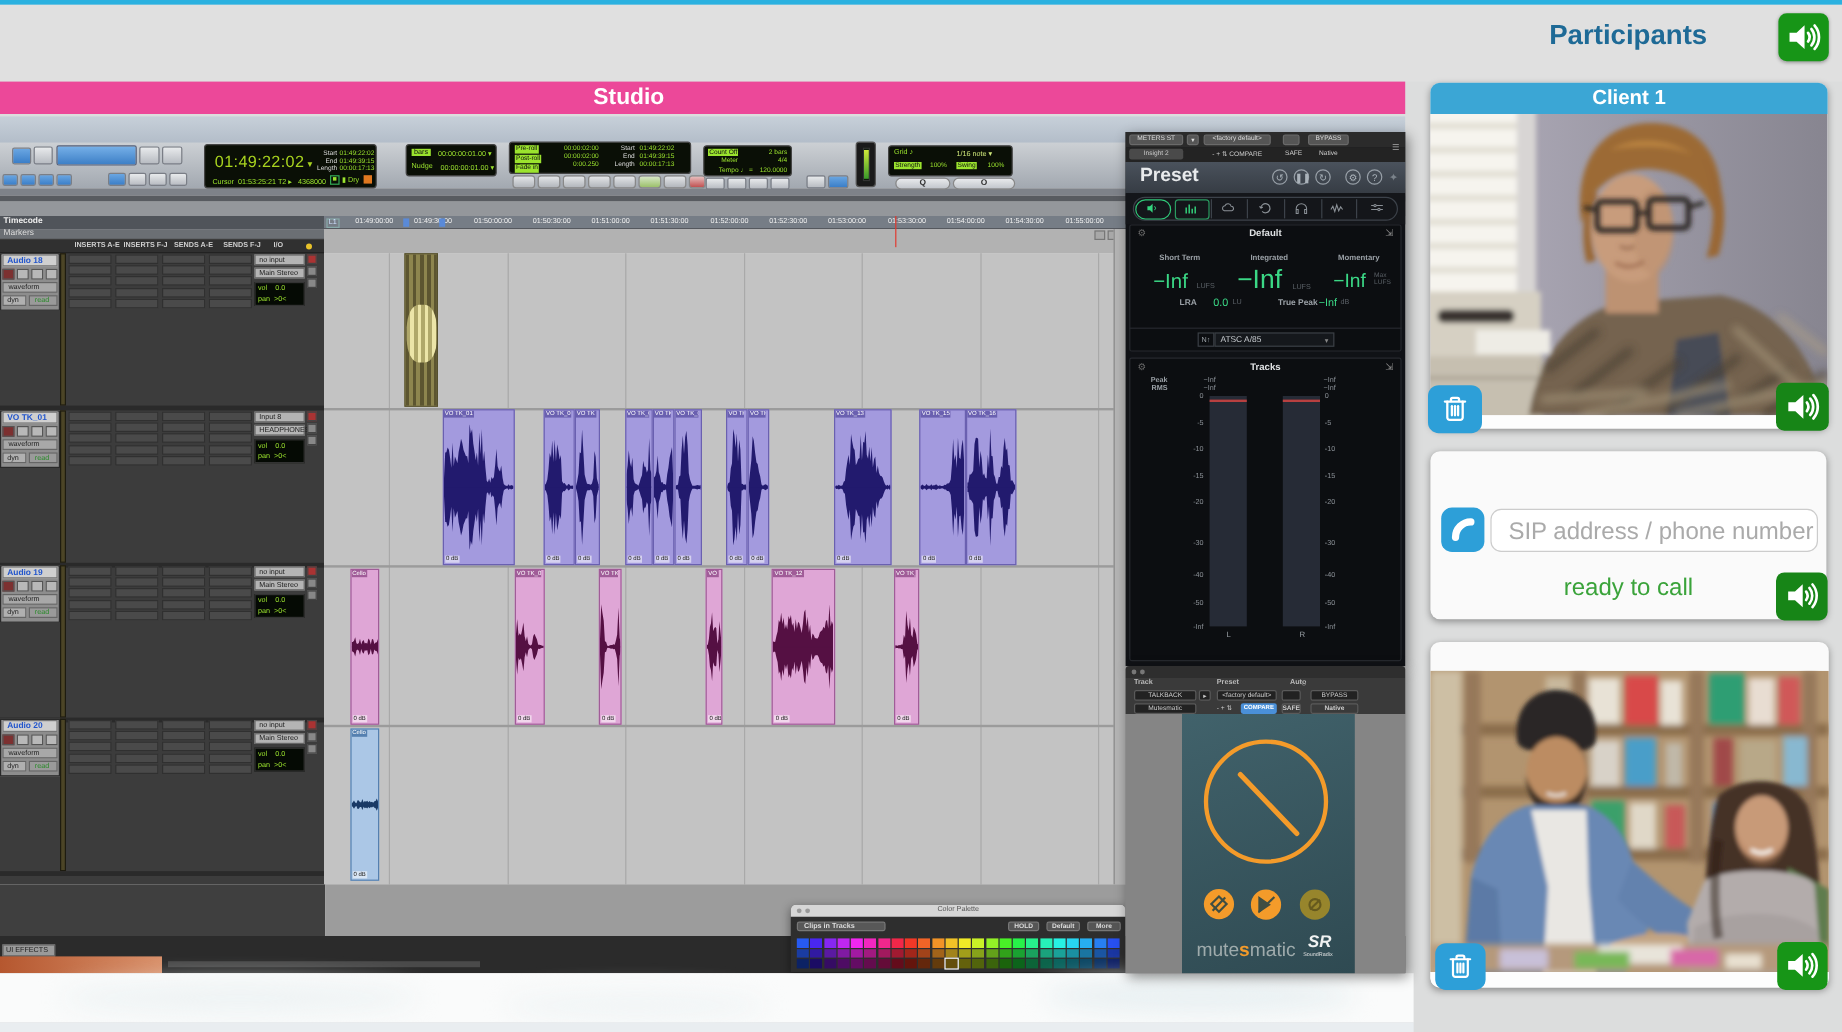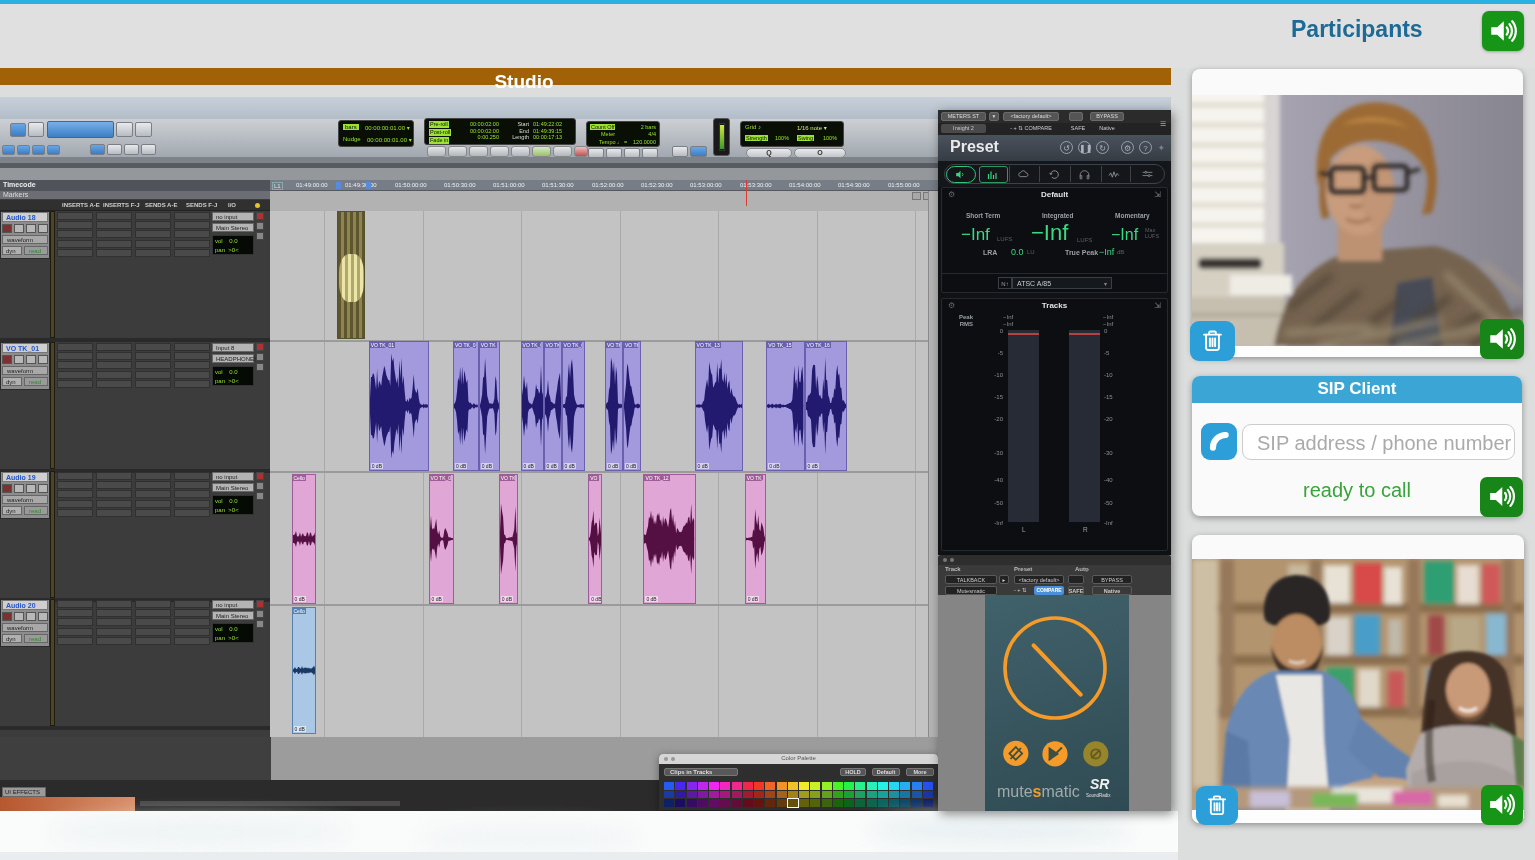--- a/index.html
+++ b/index.html
@@ -1,16 +1,16 @@
 <!DOCTYPE html>
 <html><head><meta charset="utf-8"><style>html,body{margin:0;padding:0}*{box-sizing:border-box}body{font-family:"Liberation Sans",sans-serif;}#pg{position:relative;width:1535px;height:860px;background:#dcdddd;overflow:hidden;font-family:"Liberation Sans",sans-serif;}</style></head><body>
 <div id="pg">
 <div style="position:absolute;left:0px;top:0px;width:1535px;height:4px;background:#2bb1e0"></div>
 <div style="position:absolute;left:0px;top:4px;width:1535px;height:64px;background:#e0e0e0"></div>
-<div style="position:absolute;left:0px;top:68px;width:1171px;height:17px;background:#a16207">
+<div style="position:absolute;left:0px;top:68px;width:1171px;height:27px;background:#ec4899">
       <div style="position:absolute;left:0;top:3px;width:1048px;text-align:center;font-size:19px;font-weight:bold;color:#fff">Studio</div>
     </div>
 <div style="position:absolute;left:0px;top:97px;width:1171px;height:22px;background:linear-gradient(#c7d0d9,#b3bdc9)"></div>
 <div style="position:absolute;left:0px;top:119px;width:1171px;height:38px;background:linear-gradient(#ccd0d4,#a2a8b0)"></div>
 <div style="position:absolute;left:0px;top:157px;width:1171px;height:6px;background:#7e8289"></div>
 <div style="position:absolute;left:0px;top:163px;width:1171px;height:5px;background:#585b60"></div>
 <div style="position:absolute;left:0px;top:168px;width:1171px;height:12px;background:#94979b"></div>
 <div style="position:absolute;left:0px;top:180px;width:940px;height:11px;background:#767d86;border-bottom:1px solid #55585e"></div>
 <div style="position:absolute;left:270px;top:191px;width:670px;height:20px;background:#b2b2b2"></div>
 <div style="position:absolute;left:0px;top:180px;width:270px;height:11px;background:#50545a">
@@ -527,20 +527,29 @@
 <div style="position:absolute;left:116px;top:122px;width:17px;height:15px;background:linear-gradient(#e8eaec,#b8bcc2);border:1px solid #7a7e86;border-radius:2px"></div>
 <div style="position:absolute;left:135px;top:122px;width:17px;height:15px;background:linear-gradient(#e8eaec,#b8bcc2);border:1px solid #7a7e86;border-radius:2px"></div>
 <div style="position:absolute;left:2px;top:145px;width:13px;height:10px;background:linear-gradient(#6aa6e2,#3a7ec8);border:1px solid #7a7e86;border-radius:2px"></div>
 <div style="position:absolute;left:17px;top:145px;width:13px;height:10px;background:linear-gradient(#6aa6e2,#3a7ec8);border:1px solid #7a7e86;border-radius:2px"></div>
 <div style="position:absolute;left:32px;top:145px;width:13px;height:10px;background:linear-gradient(#6aa6e2,#3a7ec8);border:1px solid #7a7e86;border-radius:2px"></div>
 <div style="position:absolute;left:47px;top:145px;width:13px;height:10px;background:linear-gradient(#6aa6e2,#3a7ec8);border:1px solid #7a7e86;border-radius:2px"></div>
 <div style="position:absolute;left:90px;top:144px;width:15px;height:11px;background:linear-gradient(#6aa6e2,#3a7ec8);border:1px solid #7a7e86;border-radius:2px"></div>
 <div style="position:absolute;left:107px;top:144px;width:15px;height:11px;background:linear-gradient(#e8eaec,#b8bcc2);border:1px solid #7a7e86;border-radius:2px"></div>
 <div style="position:absolute;left:124px;top:144px;width:15px;height:11px;background:linear-gradient(#e8eaec,#b8bcc2);border:1px solid #7a7e86;border-radius:2px"></div>
 <div style="position:absolute;left:141px;top:144px;width:15px;height:11px;background:linear-gradient(#e8eaec,#b8bcc2);border:1px solid #7a7e86;border-radius:2px"></div>
+<div style="position:absolute;left:170px;top:120px;width:144px;height:37px;background:#0a0f06;border-radius:3px;border:1px solid #444">
+      <span style="position:absolute;left:8px;top:6px;font-size:13.5px;color:#a8d31f;letter-spacing:0.3px">01:49:22:02<span style="font-size:8px"> ▾</span></span>
+      <span style="position:absolute;left:88px;top:4px;font-size:5.5px;color:#ddd;text-align:right;width:22px;line-height:6.5px">Start<br>End<br>Length</span>
+      <span style="position:absolute;left:112px;top:4px;font-size:5.5px;color:#9be32e;line-height:6.5px">01:49:22:02<br>01:49:39:15<br>00:00:17:13</span>
+      <span style="position:absolute;left:6px;top:26px;font-size:6px;color:#9be32e">Cursor&nbsp; 01:53:25:21 T2 ▸&nbsp;&nbsp;&nbsp;4368000</span>
+      <span style="position:absolute;left:104px;top:25px;font-size:6px;color:#9be32e;border:1px solid #3a5;padding:0 1px">■</span>
+      <span style="position:absolute;left:114px;top:25px;font-size:6px;color:#9be32e">▮ Dry</span>
+      <span style="position:absolute;right:3px;top:25px;width:7px;height:7px;background:#e07820"></span>
+    </div>
 <div style="position:absolute;left:338px;top:120px;width:76px;height:27px;background:#0a0f06;border-radius:3px;border:1px solid #444">
       <span style="position:absolute;left:4px;top:3px;font-size:6px;color:#111;background:#9be32e;padding:0 2px">bars</span>
       <span style="position:absolute;left:26px;top:3px;font-size:6px;color:#9be32e">00:00:00:01.00 ▾</span>
       <span style="position:absolute;left:4px;top:15px;font-size:6px;color:#9be32e">Nudge</span>
       <span style="position:absolute;left:28px;top:15px;font-size:6px;color:#9be32e">00:00:00:01.00 ▾</span>
     </div>
 <div style="position:absolute;left:424px;top:118px;width:152px;height:27px;background:#0a0f06;border-radius:3px;border:1px solid #444">
       <span style="position:absolute;left:4px;top:2px;font-size:5.5px;color:#111;background:#9be32e;padding:0 1px;line-height:6.5px">Pre-roll</span>
       <span style="position:absolute;left:4px;top:10px;font-size:5.5px;color:#111;background:#9be32e;padding:0 1px;line-height:6.5px">Post-roll</span>
       <span style="position:absolute;left:4px;top:18px;font-size:5.5px;color:#111;background:#9be32e;padding:0 1px;line-height:6.5px">Fade in</span>
@@ -797,20 +806,23 @@
             <path d="M3.2 9.2 H7.6 L12.6 4.6 V19.4 L7.6 14.8 H3.2 Z"></path>
           </g>
           <g fill="none" stroke="#fff" stroke-width="1.7" stroke-linecap="round">
             <path d="M14.8 9.3 A4.6 4.6 0 0 1 14.8 14.7"></path>
             <path d="M16.9 6.9 A8.0 8.0 0 0 1 16.9 17.1"></path>
             <path d="M18.9 4.7 A11.2 11.2 0 0 1 18.9 19.3"></path>
           </g>
         </svg></div>
     </div>
 <div style="position:absolute;left:1192px;top:69px;width:331px;height:288px;background:#fafafa;border-radius:8px;box-shadow:0 2px 6px rgba(0,0,0,0.35)"></div>
+<div style="position:absolute;left:1192px;top:69px;width:331px;height:26px;background:#3ba6d5;border-radius:8px 8px 0 0">
+      <div style="text-align:center;font-size:17px;font-weight:bold;color:#fff;margin-top:3px">Client 1</div>
+    </div>
 <svg style="position:absolute;left:1192px;top:95px" width="331" height="251" viewBox="0 0 331 251">
 <defs>
 <linearGradient id="wall1" x1="0" y1="0" x2="1" y2="0">
           <stop offset="0" stop-color="#b2aebc"></stop>
           <stop offset="1" stop-color="#878590"></stop>
         </linearGradient>
 <filter id="bl1" x="-20%" y="-20%" width="140%" height="140%">
           <feGaussianBlur stdDeviation="2.2"></feGaussianBlur>
         </filter>
 <filter id="bl1b" x="-20%" y="-20%" width="140%" height="140%">
@@ -869,23 +881,20 @@
             <path d="M3.2 9.2 H7.6 L12.6 4.6 V19.4 L7.6 14.8 H3.2 Z"></path>
           </g>
           <g fill="none" stroke="#fff" stroke-width="1.7" stroke-linecap="round">
             <path d="M14.8 9.3 A4.6 4.6 0 0 1 14.8 14.7"></path>
             <path d="M16.9 6.9 A8.0 8.0 0 0 1 16.9 17.1"></path>
             <path d="M18.9 4.7 A11.2 11.2 0 0 1 18.9 19.3"></path>
           </g>
         </svg></div>
     </div>
 <div style="position:absolute;left:1192px;top:376px;width:330px;height:140px;background:#fafafa;border-radius:8px;box-shadow:0 2px 6px rgba(0,0,0,0.35)"></div>
-<div style="position:absolute;left:1192px;top:376px;width:330px;height:27px;background:#3ba6d5;border-radius:8px 8px 0 0">
-      <div style="text-align:center;font-size:17px;font-weight:bold;color:#fff;margin-top:3px">SIP Client</div>
-    </div>
 <div style="position:absolute;left:1201px;top:423px;width:36px;height:37px;background:#2d9fd8;border-radius:9px">
       <div style="position:absolute;left:5px;top:5px"><svg viewBox="0 0 24 24" width="26" height="26">
           <path d="M6.4 18.2 A 11.8 11.8 0 0 1 18.2 6.4" stroke="#fff" stroke-width="5.6" fill="none" stroke-linecap="round"></path>
         </svg></div>
     </div>
 <div style="position:absolute;left:1242px;top:479px;width:230px;height:24px;">
       <div style="text-align:center;font-size:20px;color:#3aa33a">ready to call</div>
     </div>
 <div style="position:absolute;left:1242px;top:424px;width:273px;height:36px;background:#fff;border:1px solid #ccc;border-radius:9px">
       <span style="position:absolute;left:14px;top:7px;font-size:20px;color:#aaa">SIP address / phone number</span>

